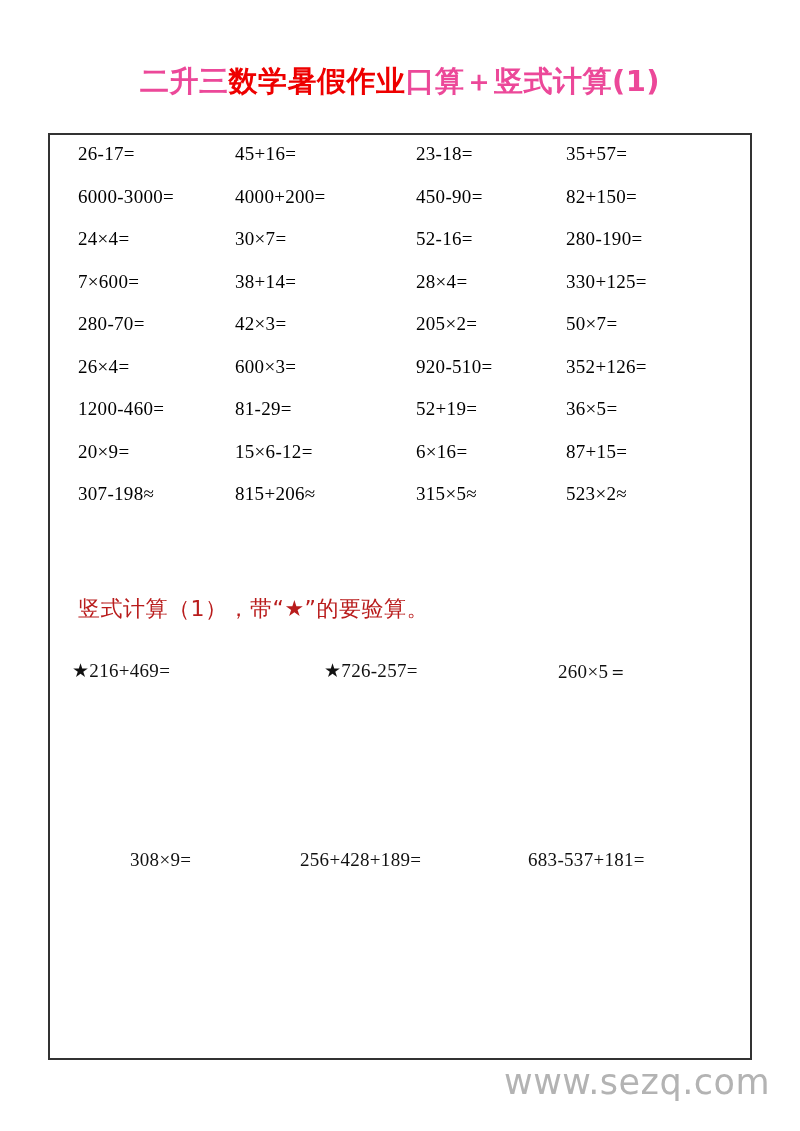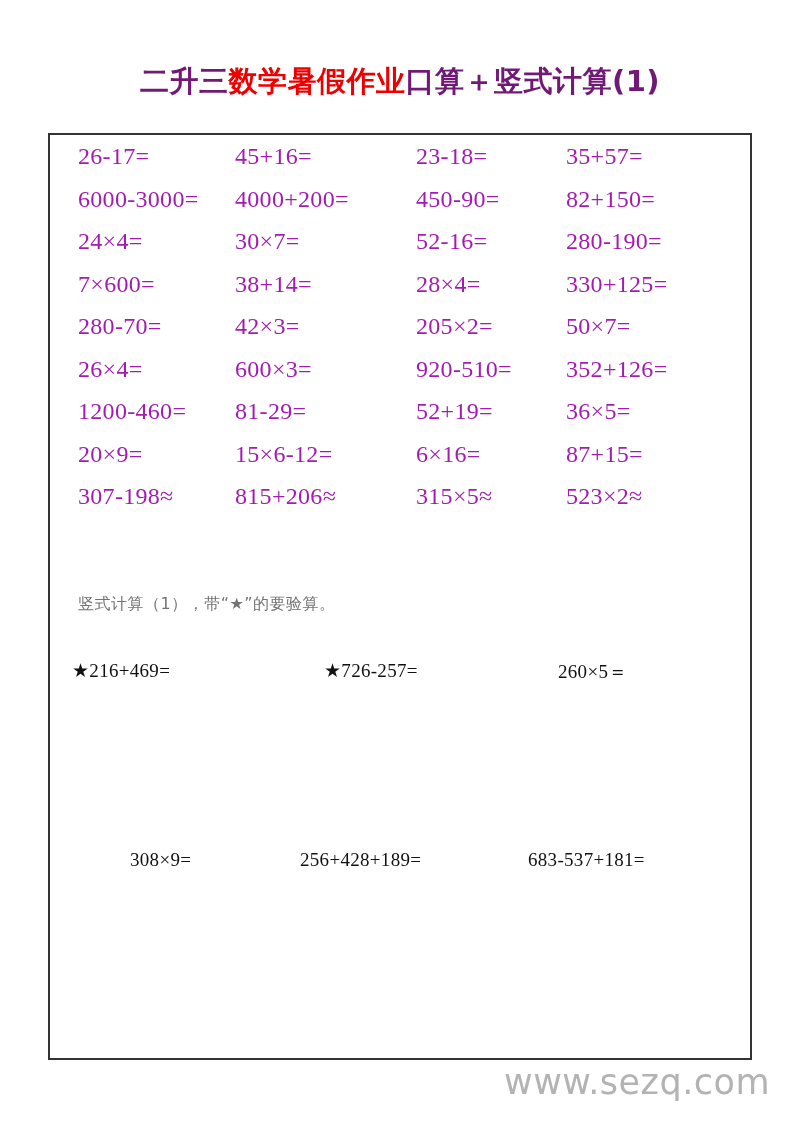--- a/index.html
+++ b/index.html
@@ -23,21 +23,21 @@
     width: 800px;
     text-align: center;
     font-family: "DejaVu Sans", "Liberation Sans", sans-serif;
     font-weight: bold;
     font-size: 29px;
     letter-spacing: 0.5px;
     white-space: nowrap;
     color: #000000;
   }
   .title .seg-red { color: #ee0000; }
-  .title .seg-black { color: #701a75; }
+  .title .seg-black { color: #ec4899; }
 
   
   .worksheet-box {
     position: absolute;
     left: 48px;
     top: 133px;
     width: 704px;
     height: 927px;
     border: 2px solid #333333;
     box-sizing: border-box;
@@ -51,39 +51,39 @@
     top: 8px;
     width: 704px;
   }
   .mental-row {
     display: block;
     position: relative;
     height: 42.5px;
   }
   .mental-cell {
     position: absolute;
-    font-size: 24px;
-    color: #a21caf;
+    font-size: 19px;
+    color: #000000;
     white-space: nowrap;
     font-family: "Liberation Serif", "DejaVu Serif", serif;
     letter-spacing: 0.3px;
   }
   .mental-cell.c0 { left: 28px; }
   .mental-cell.c1 { left: 185px; }
   .mental-cell.c2 { left: 366px; }
   .mental-cell.c3 { left: 508px; margin-left: 8px; }
 
   
   .instruction {
     position: absolute;
     left: 28px;
     top: 459px;
     font-family: "DejaVu Sans", "Liberation Sans", sans-serif;
-    font-size: 16px;
-    color: #737373;
+    font-size: 22px;
+    color: #b91c1c;
     white-space: nowrap;
     letter-spacing: 0.5px;
   }
 
   
   .vertical-row {
     position: absolute;
     width: 704px;
     height: 190px;
   }

